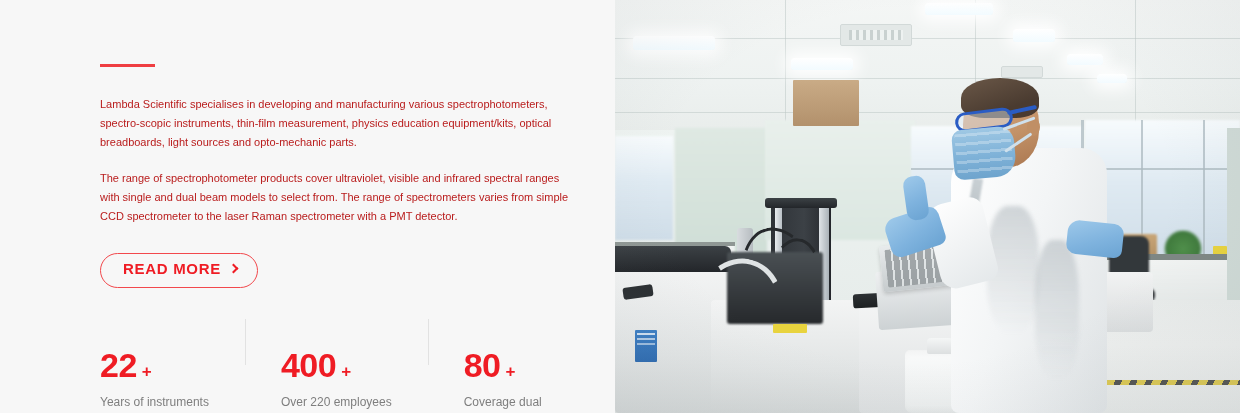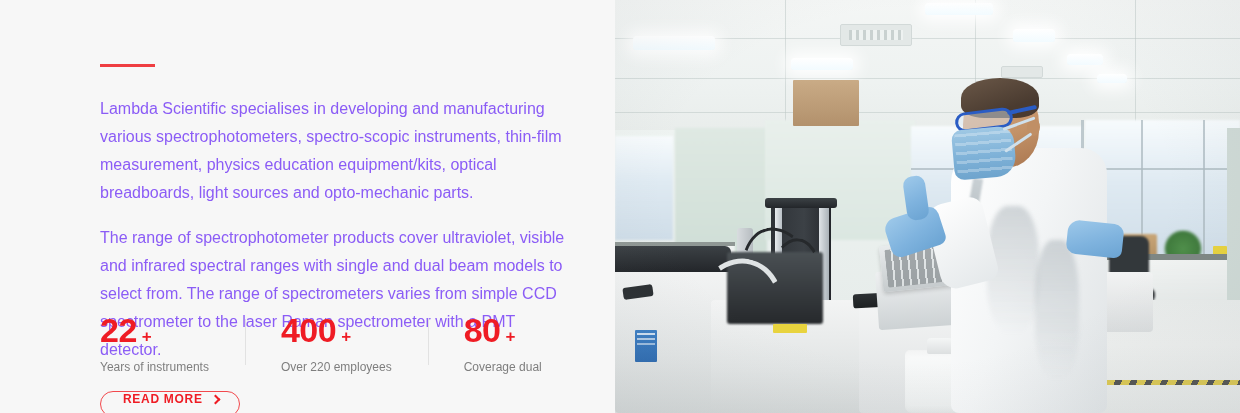--- a/index.html
+++ b/index.html
@@ -46,39 +46,39 @@
   .heading-rule {
     width: 55px;
     height: 3px;
     background: #ef3e42;
     margin-top: 20px;
   }
 
   .body-copy { margin-top: 28px; }
 
   .body-copy p {
-    font-size: 16px;
-    line-height: 28px;
-    color: #8b5cf6;
+    font-size: 11px;
+    line-height: 19px;
+    color: #b91c1c;
     margin-bottom: 17px;
   }
   .body-copy p:last-child { margin-bottom: 0; }
 
   
   .read-more {
     display: inline-flex;
     align-items: center;
     gap: 9px;
     margin-top: 27px;
-    padding: 0 20px 10px 22px;
+    padding: 6px 20px 10px 22px;
     border: 1.5px solid #f2484c;
     border-radius: 999px;
     background: transparent;
     color: #ef1c24;
-    font-size: 12px;
+    font-size: 15px;
     font-weight: bold;
     letter-spacing: 0.7px;
     cursor: pointer;
     font-family: "Liberation Sans", sans-serif;
   }
   .read-more .chev {
     display: inline-block;
     width: 7px; height: 7px;
     border-top: 2px solid #ef1c24;
     border-right: 2px solid #ef1c24;
@@ -117,20 +117,21 @@
     display: flex;
     align-items: baseline;
     gap: 5px;
     color: #ef1c24;
   }
   .stat-number {
     font-size: 34px;
     font-weight: bold;
     line-height: 1;
     letter-spacing: -0.5px;
+    margin-top: 35px;
   }
   .stat-plus {
     font-size: 17px;
     font-weight: bold;
     line-height: 1;
   }
   .stat-label {
     margin-top: 13px;
     font-size: 12px;
     color: #7e7e7e;

